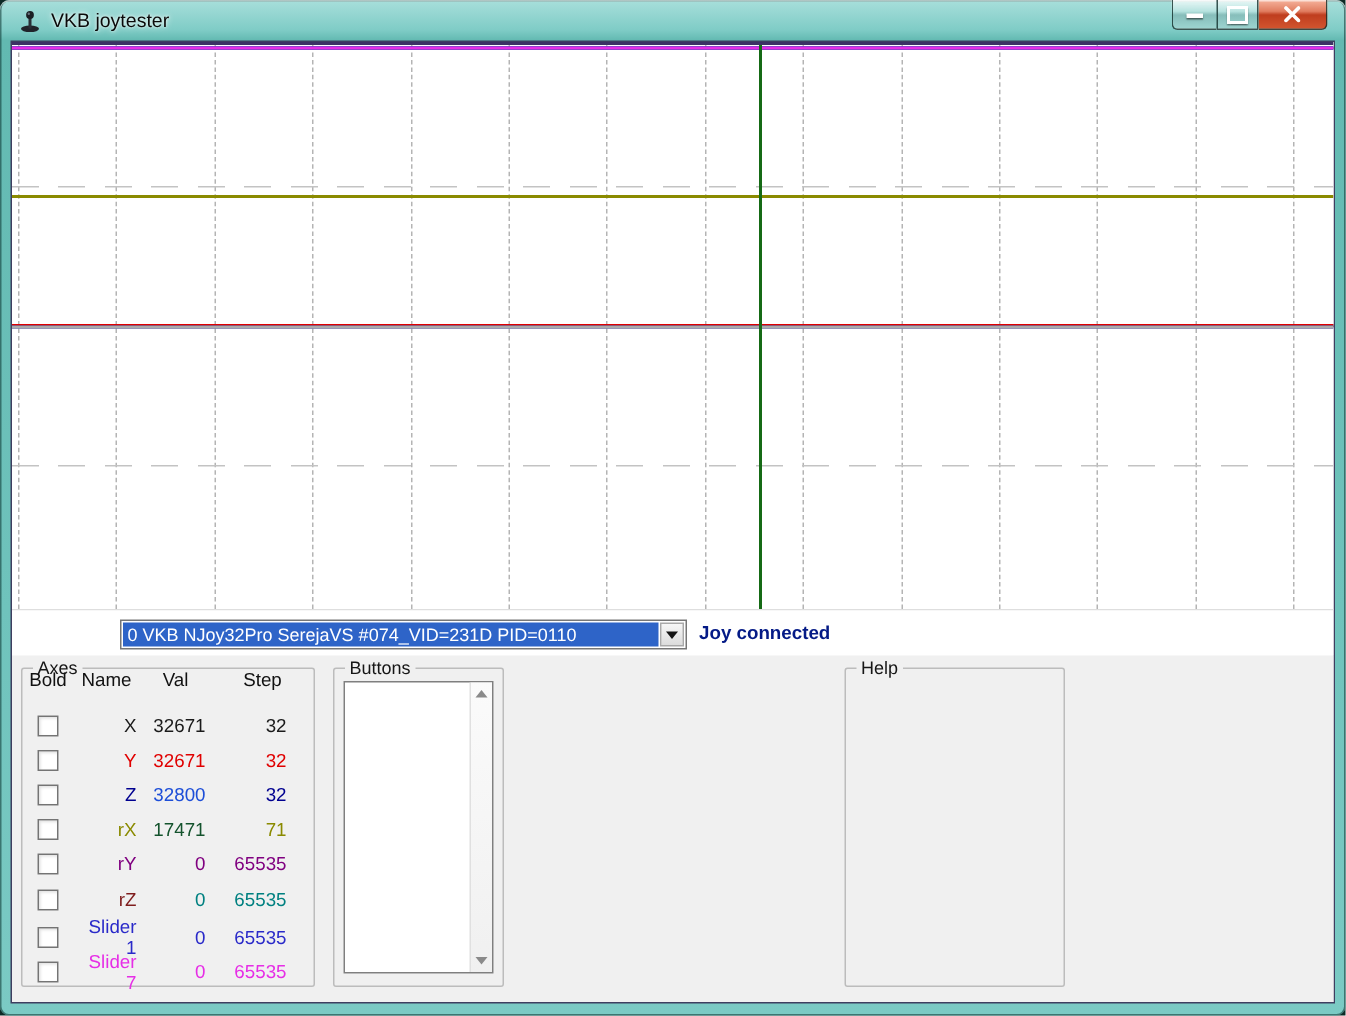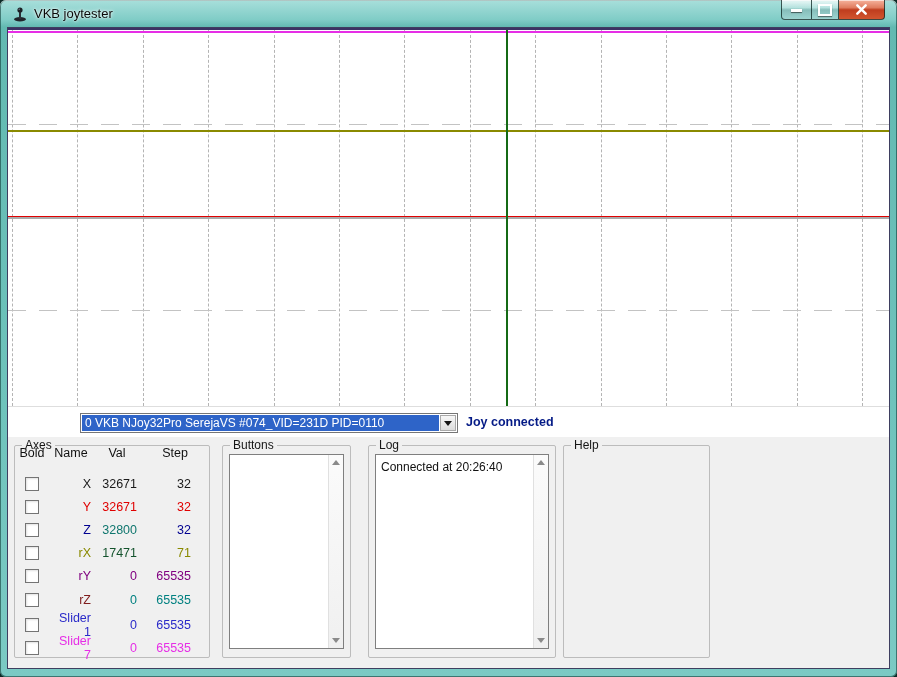--- a/index.html
+++ b/index.html
@@ -64,21 +64,21 @@
     width:16px;margin:1px 1px 1px 0;border:1px solid #a9a9a9;box-sizing:border-box;
     background:linear-gradient(180deg,#f7f7f7,#dcdcdc);display:flex;align-items:center;justify-content:center;
   }
   .arrow-down{width:0;height:0;border-left:4px solid transparent;border-right:4px solid transparent;border-top:5px solid #141414;}
   .status{position:absolute;left:458px;top:8px;font-size:12.5px;font-weight:bold;color:#041a86;}
   
   .bottom{position:absolute;left:0;top:409px;width:881px;height:231px;background:#f0f0f0;}
   .gbox{position:absolute;top:8px;height:213px;box-sizing:border-box;border:1px solid #bcbcbc;border-radius:2px;}
   .gbox-label{position:absolute;top:-8px;left:7px;background:#f0f0f0;padding:0 3px;font-size:12px;color:#161616;}
   .gbox.axes{left:6px;width:196px;}
-  .gbox.buttons{left:214px;width:129px;}
+  .gbox.buttons{left:214px;width:114px;}
   .gbox.log{left:360px;width:188px;}
   .gbox.help{left:555px;width:147px;padding-left:44px;}
   .gbox.links{left:709px;width:170px;}
   
   .axhead,.axrow{display:grid;grid-template-columns:34px 44px 48px 68px;align-items:center;}
   .axhead{position:absolute;left:0;top:0;width:100%;font-size:12.5px;font-weight:normal;color:#111;}
   .axhead span{text-align:center;}
   .axrows{position:absolute;left:0;top:26px;width:100%;}
   .axrow{height:23.2px;font-size:12.5px;}
   .cbwrap{display:flex;justify-content:center;}
@@ -196,21 +196,21 @@
               </span>
               <span class="cell c-name" style="color: rgb(224, 0, 0);">Y</span>
               <span class="cell c-val" style="color: rgb(224, 0, 0);">32671</span>
               <span class="cell c-step" style="color: rgb(224, 0, 0);">32</span>
             </div>
             <div class="axrow">
               <span class="cbwrap">
                 <span class="cb"></span>
               </span>
               <span class="cell c-name" style="color: rgb(0, 0, 144);">Z</span>
-              <span class="cell c-val" style="color: #0f766e;">32800</span>
+              <span class="cell c-val" style="color: #1d4ed8;">32800</span>
               <span class="cell c-step" style="color: rgb(0, 0, 144);">32</span>
             </div>
             <div class="axrow">
               <span class="cbwrap">
                 <span class="cb"></span>
               </span>
               <span class="cell c-name" style="color: rgb(138, 138, 0);">rX</span>
               <span class="cell c-val" style="color: #14532d;">17471</span>
               <span class="cell c-step" style="color: rgb(138, 138, 0);">71</span>
             </div>
@@ -253,32 +253,20 @@
         <span class="gbox-label">Buttons</span>
         <div class="listbox" style="right:6px;">
           <div class="list-content"></div>
           <div class="sb">
             <span class="tri-up"></span>
             <span class="tri-down"></span>
           </div>
         </div>
       </div>
 
-      <div class="gbox log">
-        <span class="gbox-label">Log</span>
-        <div class="listbox" style="right:6px;">
-          <div class="list-content">
-              <div class="log-entry">Connected at 20:26:40</div>
-            </div>
-          <div class="sb">
-            <span class="tri-up"></span>
-            <span class="tri-down"></span>
-          </div>
-        </div>
-      </div>
 
       <div class="gbox help">
         <span class="gbox-label">Help</span>
       </div>
 
 
     </div>
   </div>
 </div>
 

